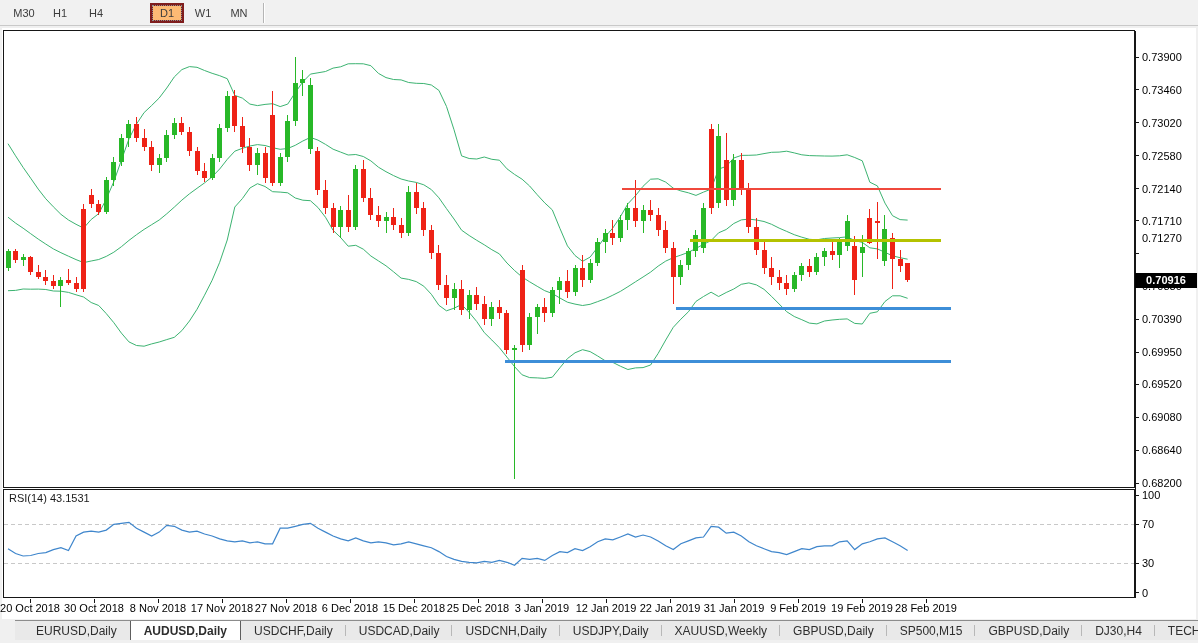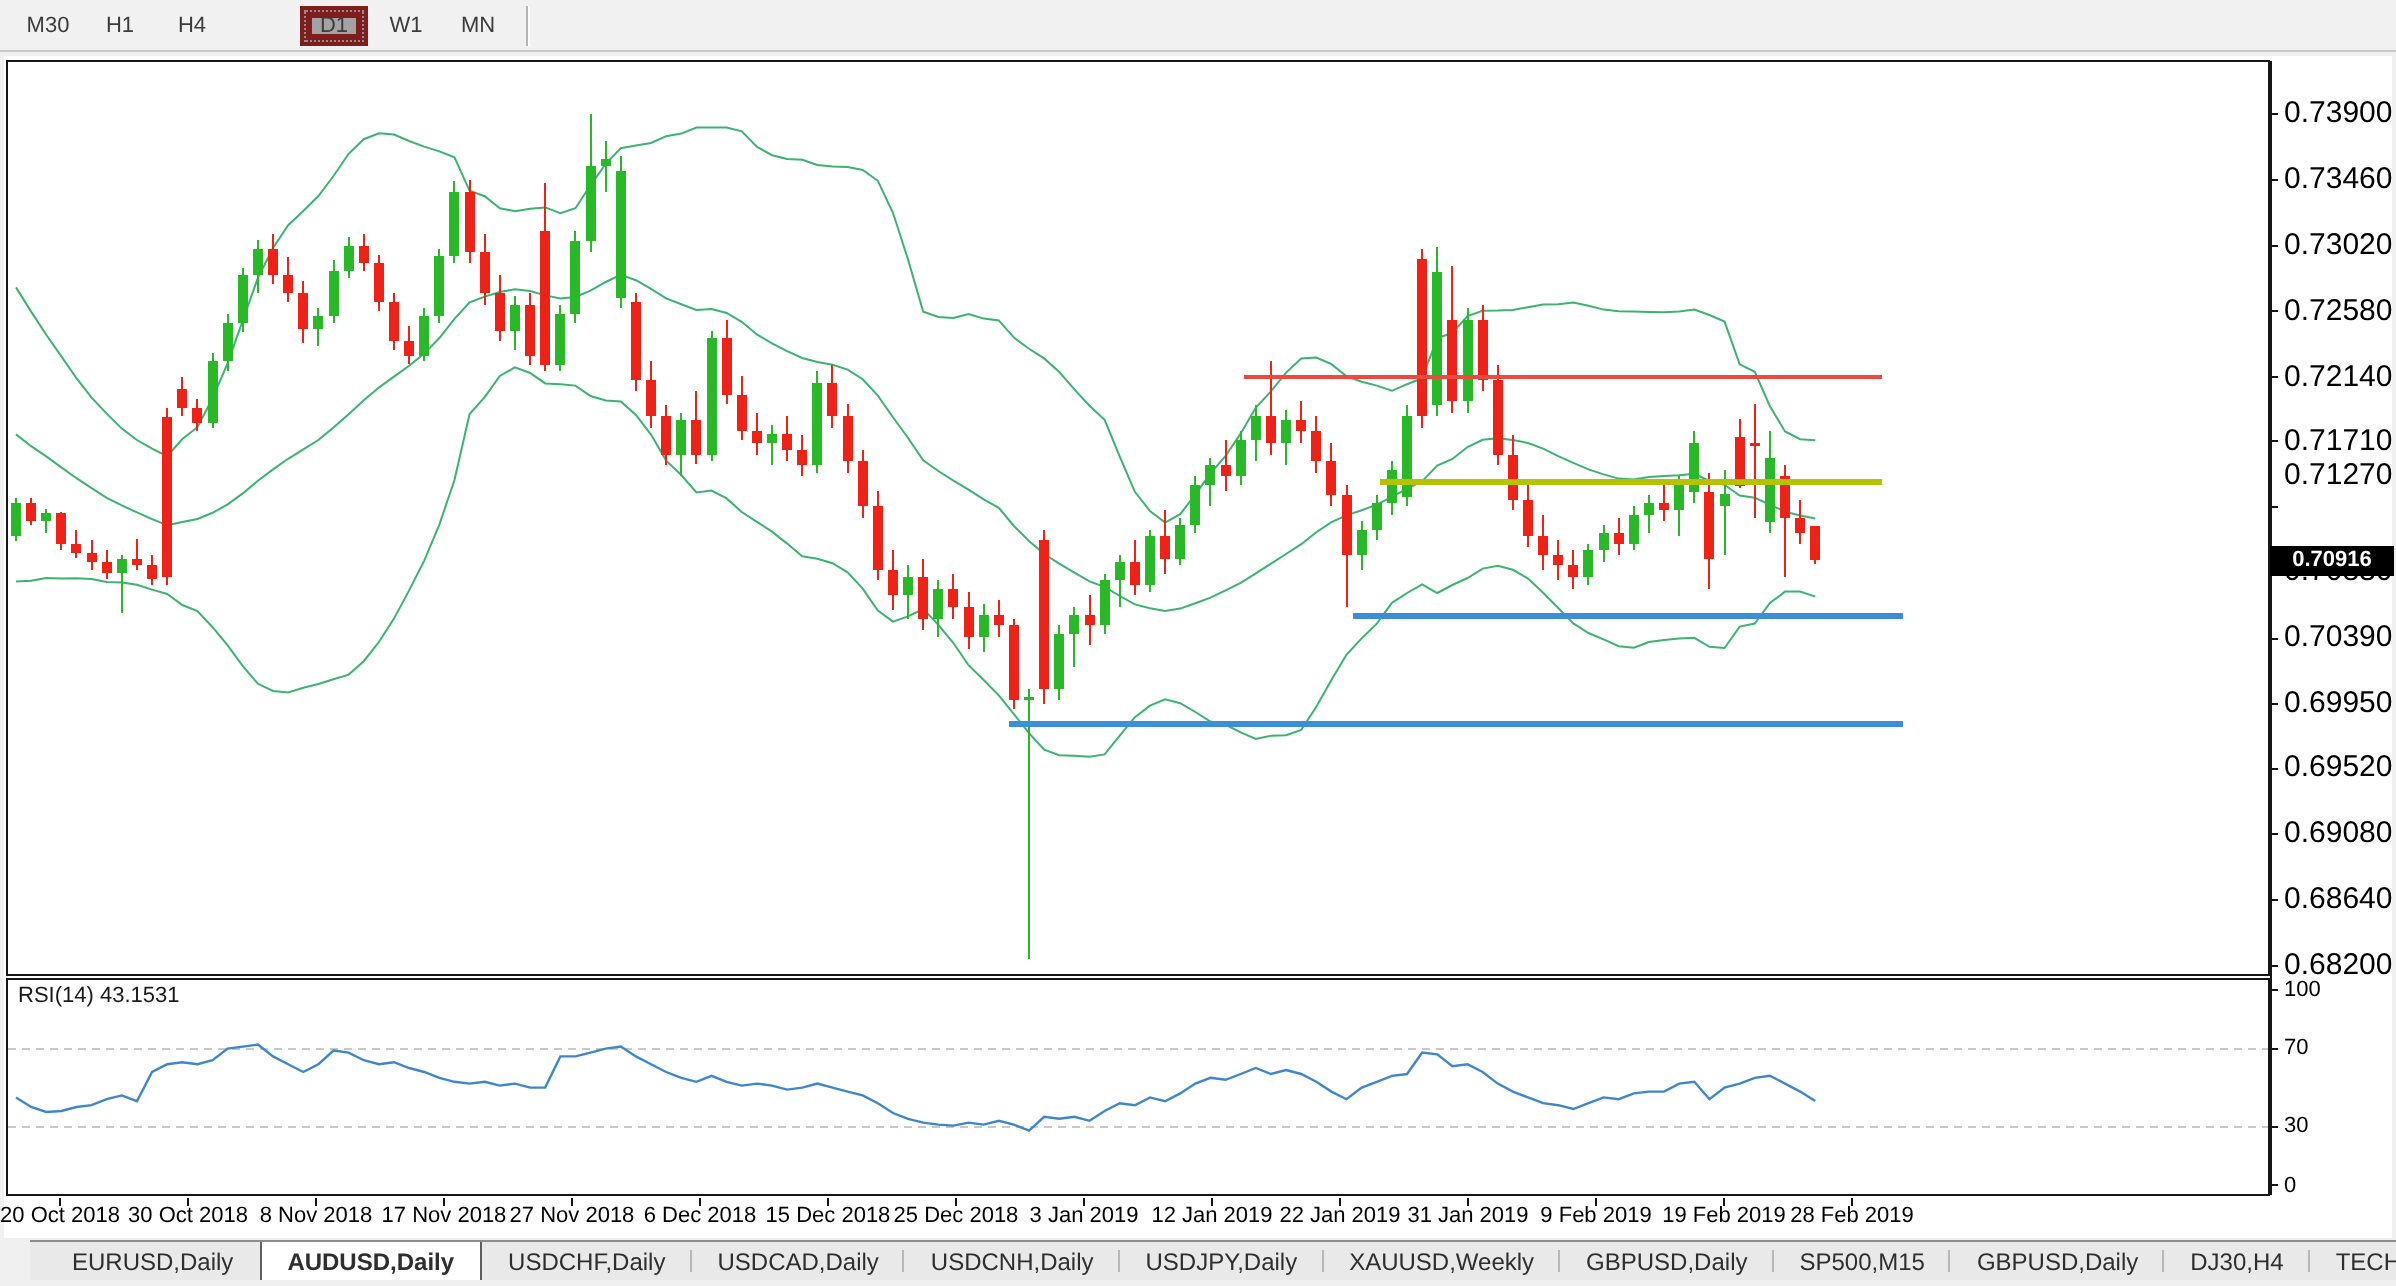--- a/index.html
+++ b/index.html
@@ -7,36 +7,36 @@
               font-family:"Liberation Sans", sans-serif; }
   #stage { position:relative; width:1198px; height:643px; }
 
   
   #toolbar { position:absolute; left:0; top:0; width:1198px; height:26px;
              background:#f1f1f1; border-bottom:1px solid #c9c9c9;
              display:flex; align-items:center; padding-left:6px; }
   .tf-btn { min-width:34px; height:20px; margin:0 1px; font-size:11px; color:#3c3c3c;
             background:transparent; border:1px solid transparent;
             display:flex; align-items:center; justify-content:center; cursor:default;text-align:center; }
-  .tf-btn.active { background:#a3a3a3; border:6px solid #7f1d1d; outline:1px dotted #8f8f8f;
+  .tf-btn.active { background:#fdba74; border:3px solid #7f1d1d; outline:1px dotted #8f8f8f;
                    outline-offset:-3px;margin-left:36px; }
   .tb-sep { width:2px; height:20px; margin:0 6px; border-left:1px solid #b5b5b5;
             border-right:1px solid #ffffff; }
 
   
   #winbg { position:absolute; left:2px; top:28px; width:1194px; height:591px; background:#ffffff; }
   #chart-svg { position:absolute; left:0; top:0; width:1198px; height:643px; }
 
   #chart-title { position:absolute; left:10px; top:35px; font-size:11px; font-weight:bold;
                  color:#0d0d0d; letter-spacing:0; }
   #chart-title .tri { font-size:8px; margin-right:6px; position:relative; top:-1px; }
   #chart-title span.num { margin-left:7px; }
   #chart-title span.sym { margin-left:4px; }
 
-  .ptick { position:absolute; left:1142px; font-size:15px; color:#000; height:12px; line-height:12px; }
+  .ptick { position:absolute; left:1142px; font-size:11px; color:#000; height:12px; line-height:12px; }
   .rtick { position:absolute; left:1142px; font-size:11px; color:#000; height:12px; line-height:12px; }
   #price-badge { position:absolute; left:1135px; width:62px; height:15px; background:#000;
                  color:#fff; font-size:11px; font-weight:bold; text-align:center; line-height:15px; }
   .dlabel { position:absolute; width:92px; margin-left:-46px; text-align:center; top:602px;
             font-size:11px; color:#000; white-space:nowrap; }
   #rsi-label { position:absolute; left:9px; top:492px; font-size:11px; color:#1a1a1a; }
 
   
   #tabbar { position:absolute; left:15px; top:620px; width:1198px; height:20px;
             background:#e9e9e9; border-top:1px solid #8c8c8c;

